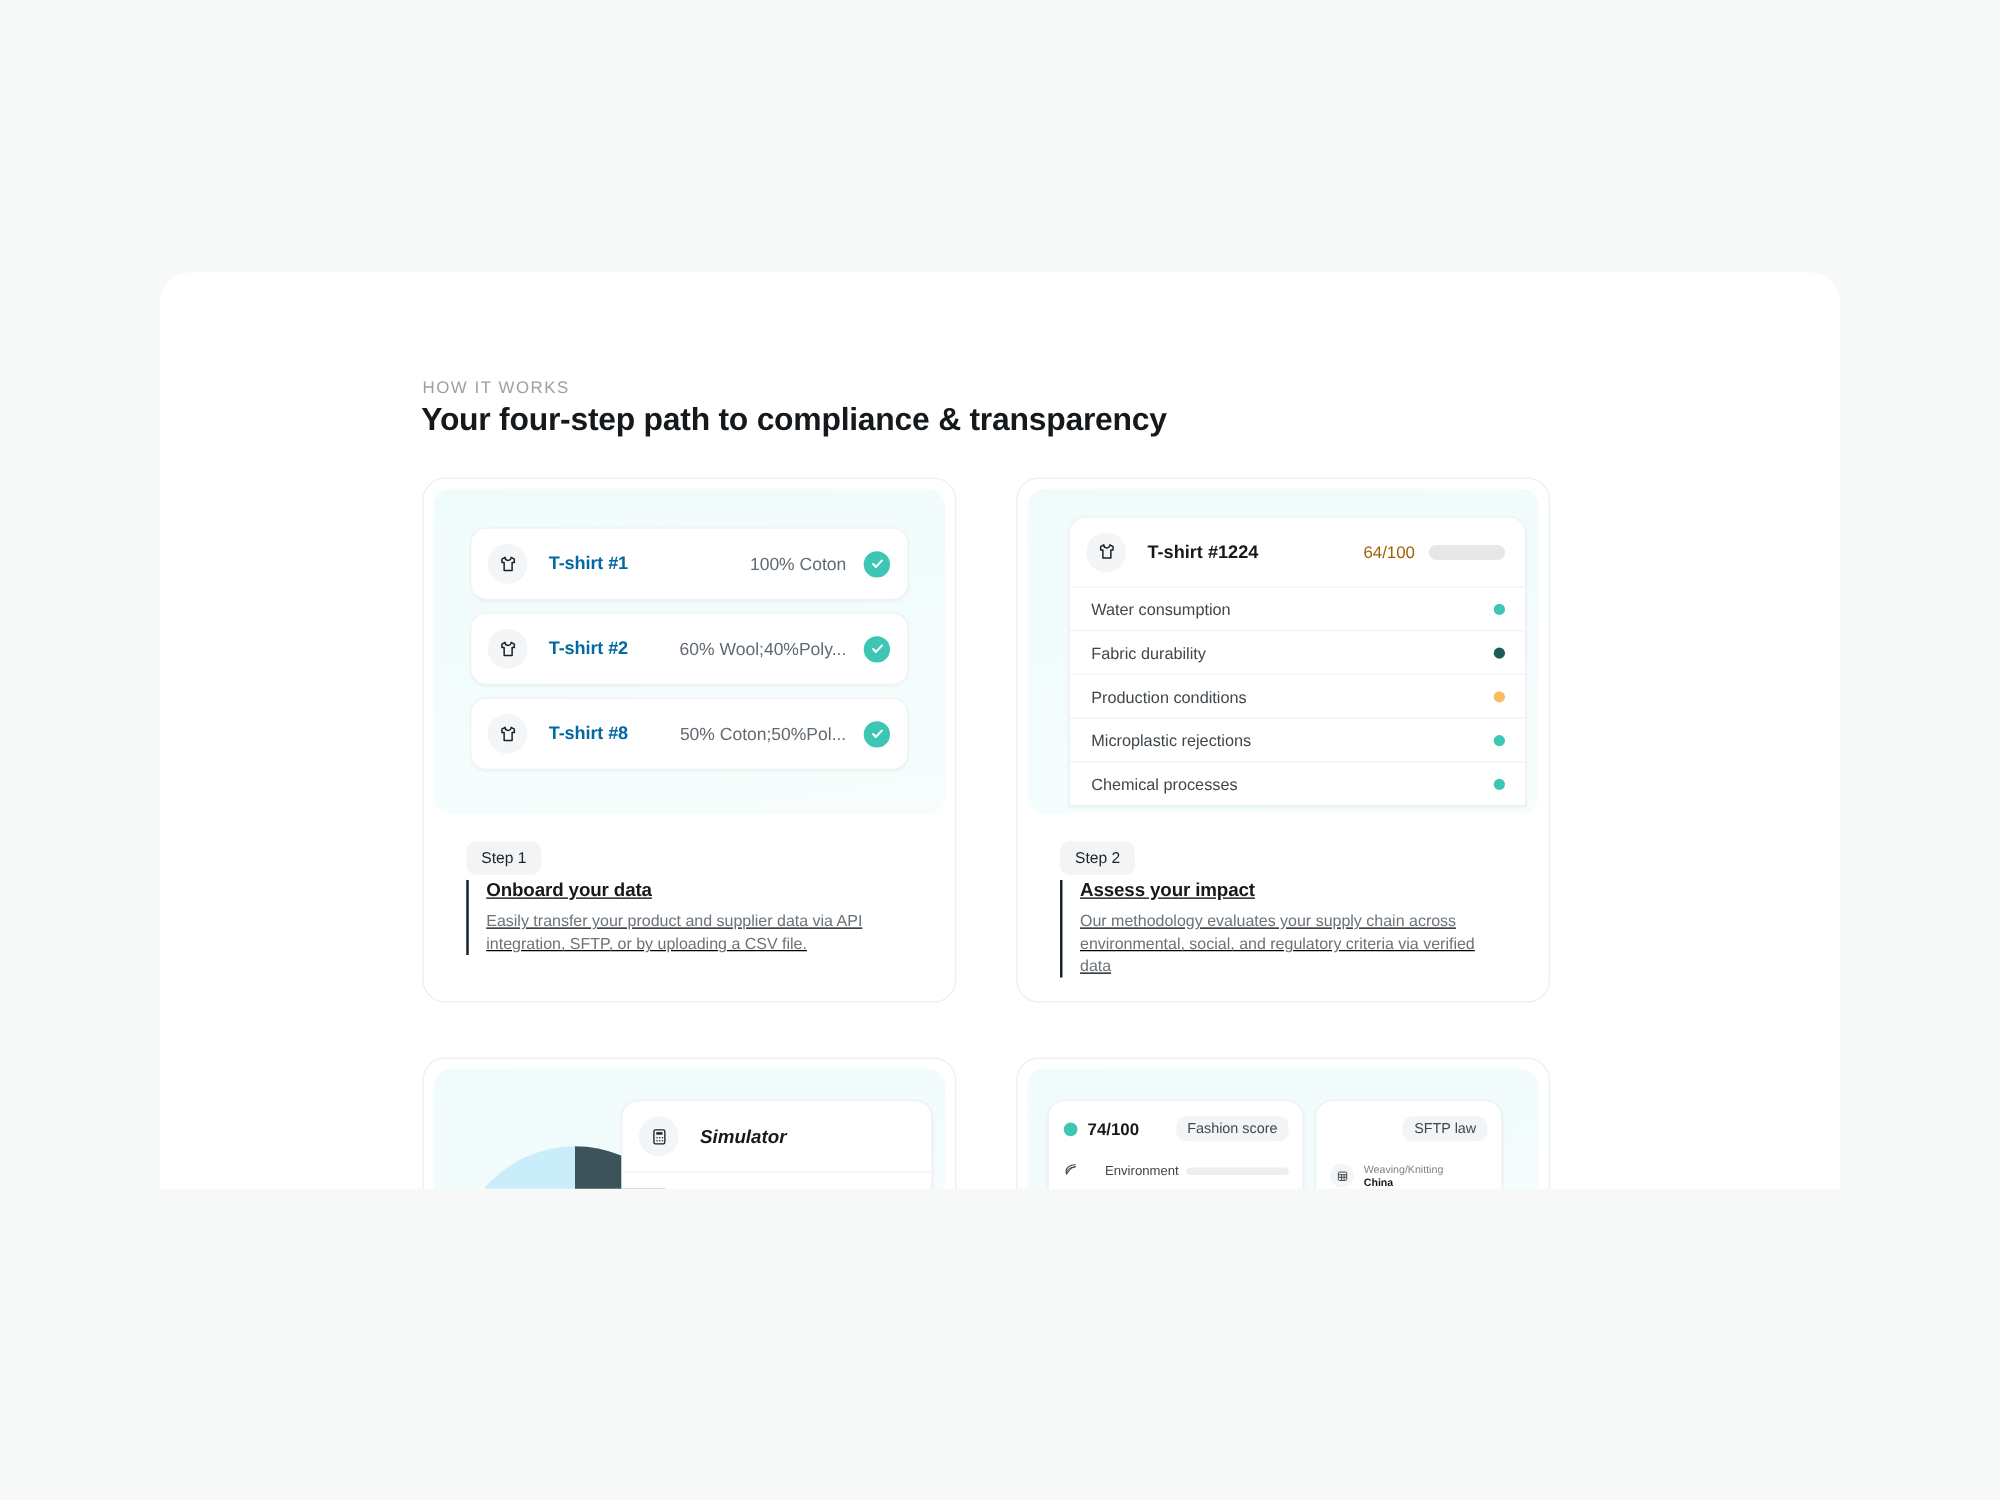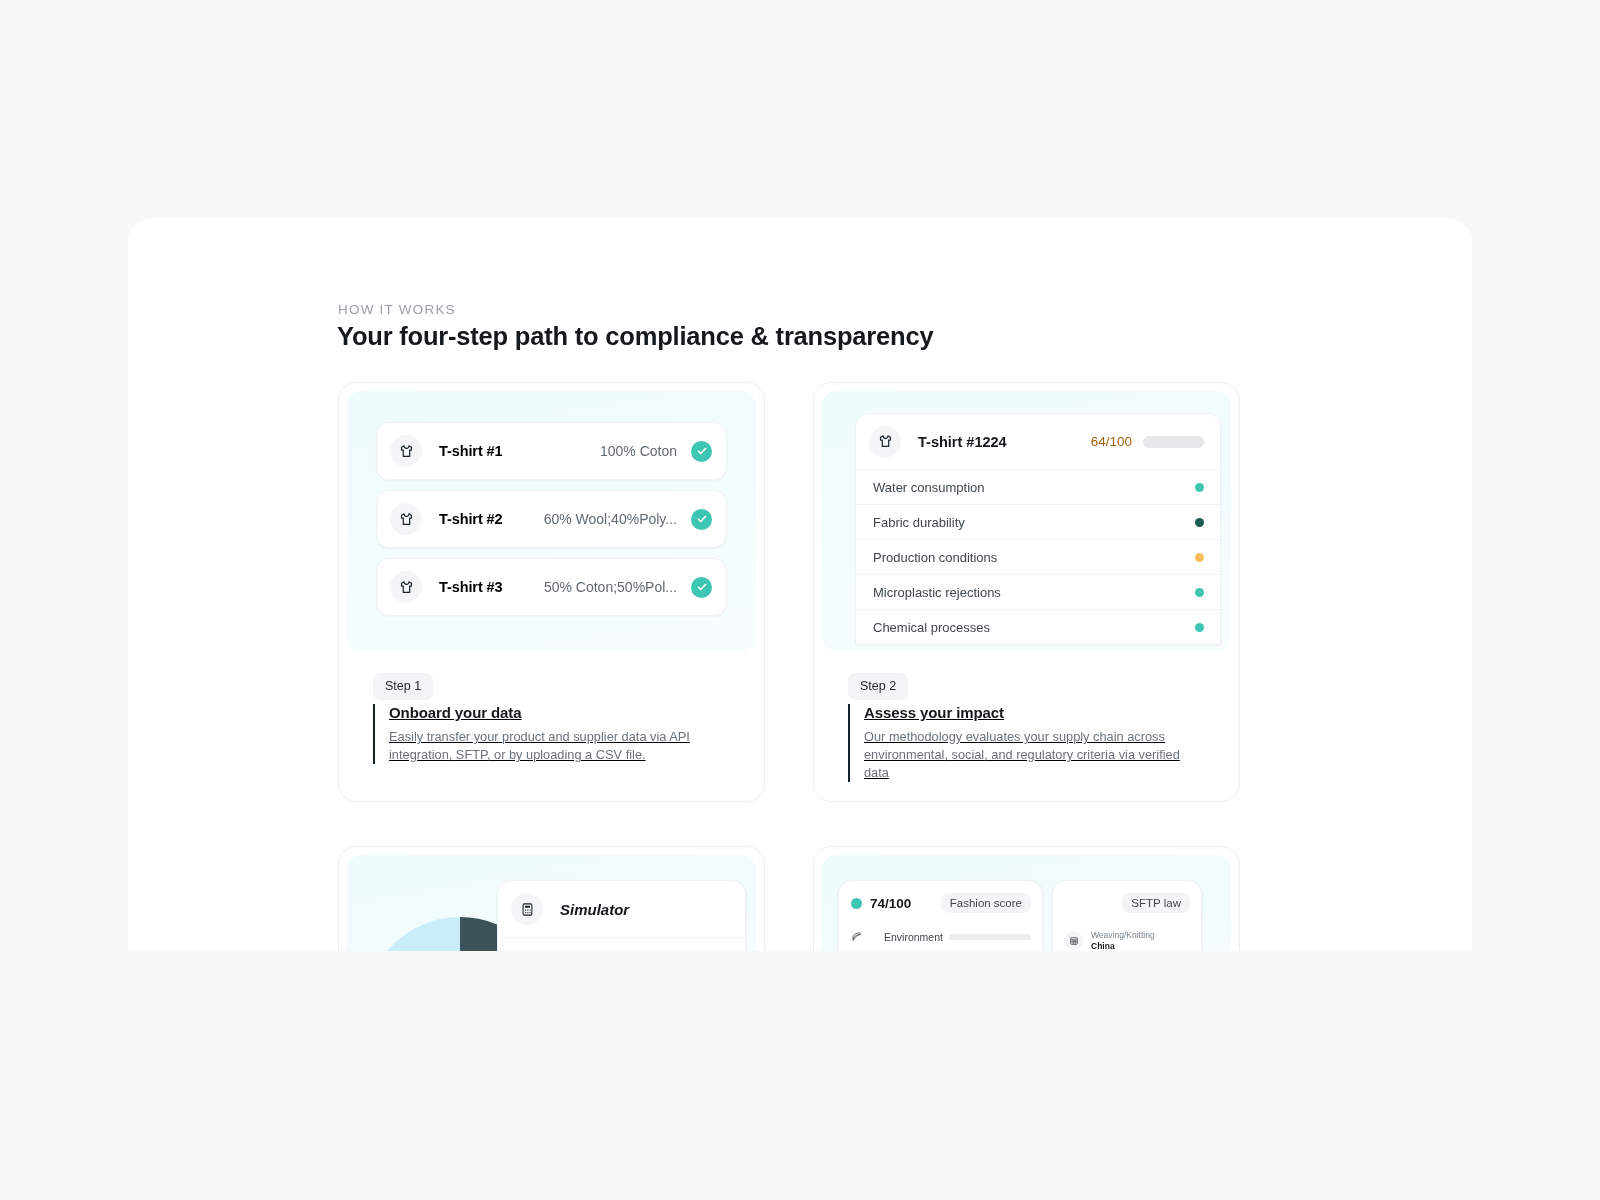--- a/index.html
+++ b/index.html
@@ -79,21 +79,21 @@
     box-shadow: 0 1px 2px rgba(16,24,40,0.035);
   }
   .avatar {
     width: 32px; height: 32px; border-radius: 50%;
     background: #f4f5f6;
     display: flex; align-items: center; justify-content: center;
     flex: 0 0 auto;
   }
   .prow .pname {
     margin-left: 17px;
-    font-size: 14.5px; font-weight: 700; color: #000000;
+    font-size: 14.5px; font-weight: 700; color: #0369a1;
     letter-spacing: -0.1px;
   }
   .prow .pcomp {
     margin-left: auto;
     font-size: 14px; color: #606a72;
     white-space: nowrap; max-width: 150px; overflow: hidden;
   }
   .check {
     width: 21px; height: 21px; border-radius: 50%;
     background: #3ec6b4;
@@ -253,21 +253,21 @@
                   </svg>
               </span>
             </div>
 
             <div class="prow">
               <span class="avatar">
                 <svg width="17" height="17" viewBox="0 0 24 24" fill="none" stroke="#16232b" stroke-width="1.7" stroke-linejoin="round">
                     <path d="M8.5 4 5 6v4h2.5v9h9V10H19V6l-3.5-2a3.5 3.5 0 0 1-7 0Z"></path>
                   </svg>
               </span>
-              <span class="pname">T-shirt #3</span>
+              <span class="pname">T-shirt #8</span>
               <span class="pcomp">50% Coton;50%Pol...</span>
               <span class="check">
                 <svg width="12" height="12" viewBox="0 0 24 24" fill="none" stroke="#ffffff" stroke-width="3.4" stroke-linecap="round" stroke-linejoin="round">
                     <path d="m5 12.5 4.5 4.5L19 7"></path>
                   </svg>
               </span>
             </div>
 
           </div>
         </div>

